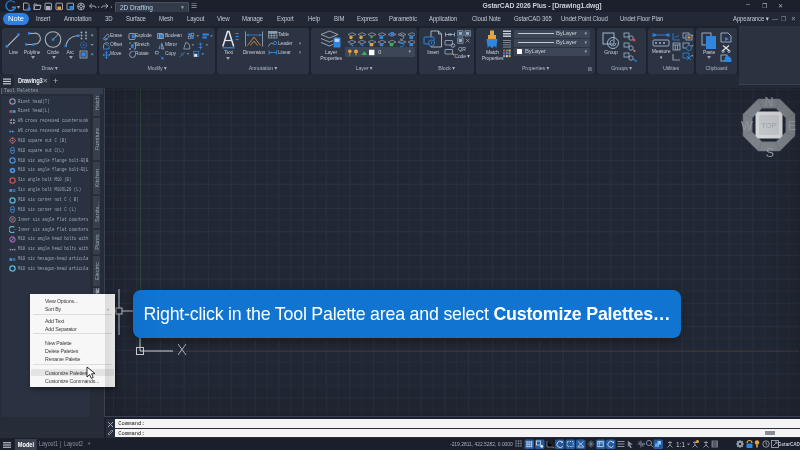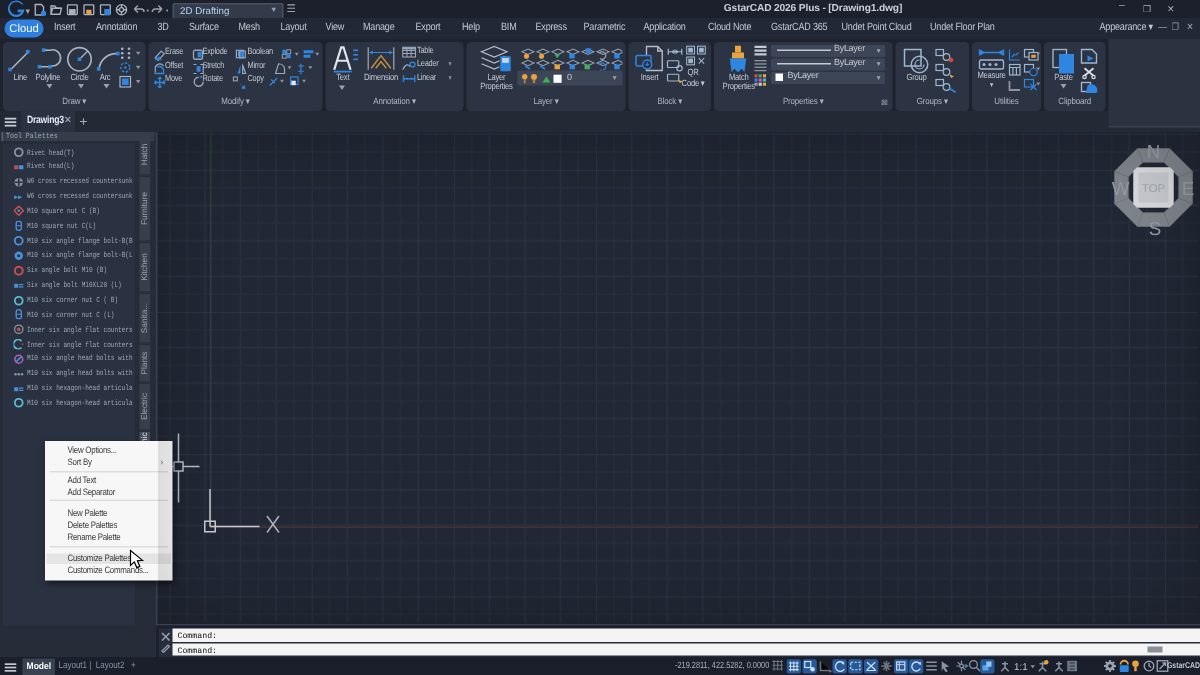--- a/index.html
+++ b/index.html
@@ -91,21 +91,21 @@
       <span class="abs" style="left:4px;top:1px;font-size:6.5px;color:#b9d4ef;">2D Drafting</span>
       <span class="abs" style="right:3px;top:1.5px;font-size:5px;color:#9aa2ae;">▼</span>
     </div>
     <span class="abs" style="left:191px;top:2px;font-size:7px;color:#9aa2ae;">☰</span>
     <div class="abs" style="left:392px;top:2px;width:300px;text-align:center;font-size:6.8px;font-weight:bold;color:#c9cfd9;letter-spacing:-0.1px;">GstarCAD 2026 Plus - [Drawing1.dwg]</div>
     <span class="abs" style="left:746px;top:0px;font-size:7px;color:#aab2bd;">–</span>
     <span class="abs" style="left:762px;top:2px;font-size:6px;color:#aab2bd;">❐</span>
     <span class="abs" style="left:778px;top:2px;font-size:6px;color:#aab2bd;">✕</span>
   </div>
   <div class="abs" id="menurow">
-    <div class="abs" style="left:3px;top:1px;width:26px;height:12px;background:#2e7fe0;border-radius:6px;color:#fff;font-size:7.5px;line-height:12px;text-align:center;">Cloud</div>
+    <div class="abs" style="left:3px;top:1px;width:26px;height:12px;background:#2e7fe0;border-radius:6px;color:#fff;font-size:7.5px;line-height:12px;text-align:center;">Note</div>
     <span class="mi" style="left:36px;">Insert</span>
     <span class="mi" style="left:64px;">Annotation</span>
     <span class="mi" style="left:105px;">3D</span>
     <span class="mi" style="left:126px;">Surface</span>
     <span class="mi" style="left:159px;">Mesh</span>
     <span class="mi" style="left:187px;">Layout</span>
     <span class="mi" style="left:217px;">View</span>
     <span class="mi" style="left:242px;">Manage</span>
     <span class="mi" style="left:277px;">Export</span>
     <span class="mi" style="left:308px;">Help</span>
@@ -728,20 +728,21 @@
           <span style="position:absolute;left:50%;top:50%;transform:translate(-50%,-50%) rotate(-90deg);font-size:5.5px;white-space:nowrap;">Plants</span>
         </div>
       <div style="position:absolute;left:0;top:166px;width:7px;height:30px; background:#373e4c;color:#9aa5b2;border-bottom:1px solid #2a3140;">
           <span style="position:absolute;left:50%;top:50%;transform:translate(-50%,-50%) rotate(-90deg);font-size:5.5px;white-space:nowrap;">Electric</span>
         </div>
       <div style="position:absolute;left:0;top:198px;width:7px;height:24px; background:#454d5c;color:#dfe5ec;border-bottom:1px solid #2a3140;">
           <span style="position:absolute;left:50%;top:50%;transform:translate(-50%,-50%) rotate(-90deg);font-size:5.5px;white-space:nowrap;">Mechanic</span>
         </div>
     </div>
   </div>
+  <div class="abs" id="banner">Right-click in the Tool Palette area and select <b>Customize Palettes…</b></div>
   <div class="abs" id="ctxmenu">
     <span class="cmi" style="top:3px;">View Options...</span>
     <span class="cmi" style="top:11.3px;">Sort By</span>
     <span class="cmi" style="top:11.3px;left:77px;color:#666;">›</span>
     <div class="csep" style="top:19.8px;"></div>
     <span class="cmi" style="top:22.5px;">Add Text</span>
     <span class="cmi" style="top:31px;">Add Separator</span>
     <div class="csep" style="top:39.4px;"></div>
     <span class="cmi" style="top:44.5px;">New Palette</span>
     <span class="cmi" style="top:53px;">Delete Palettes</span>

